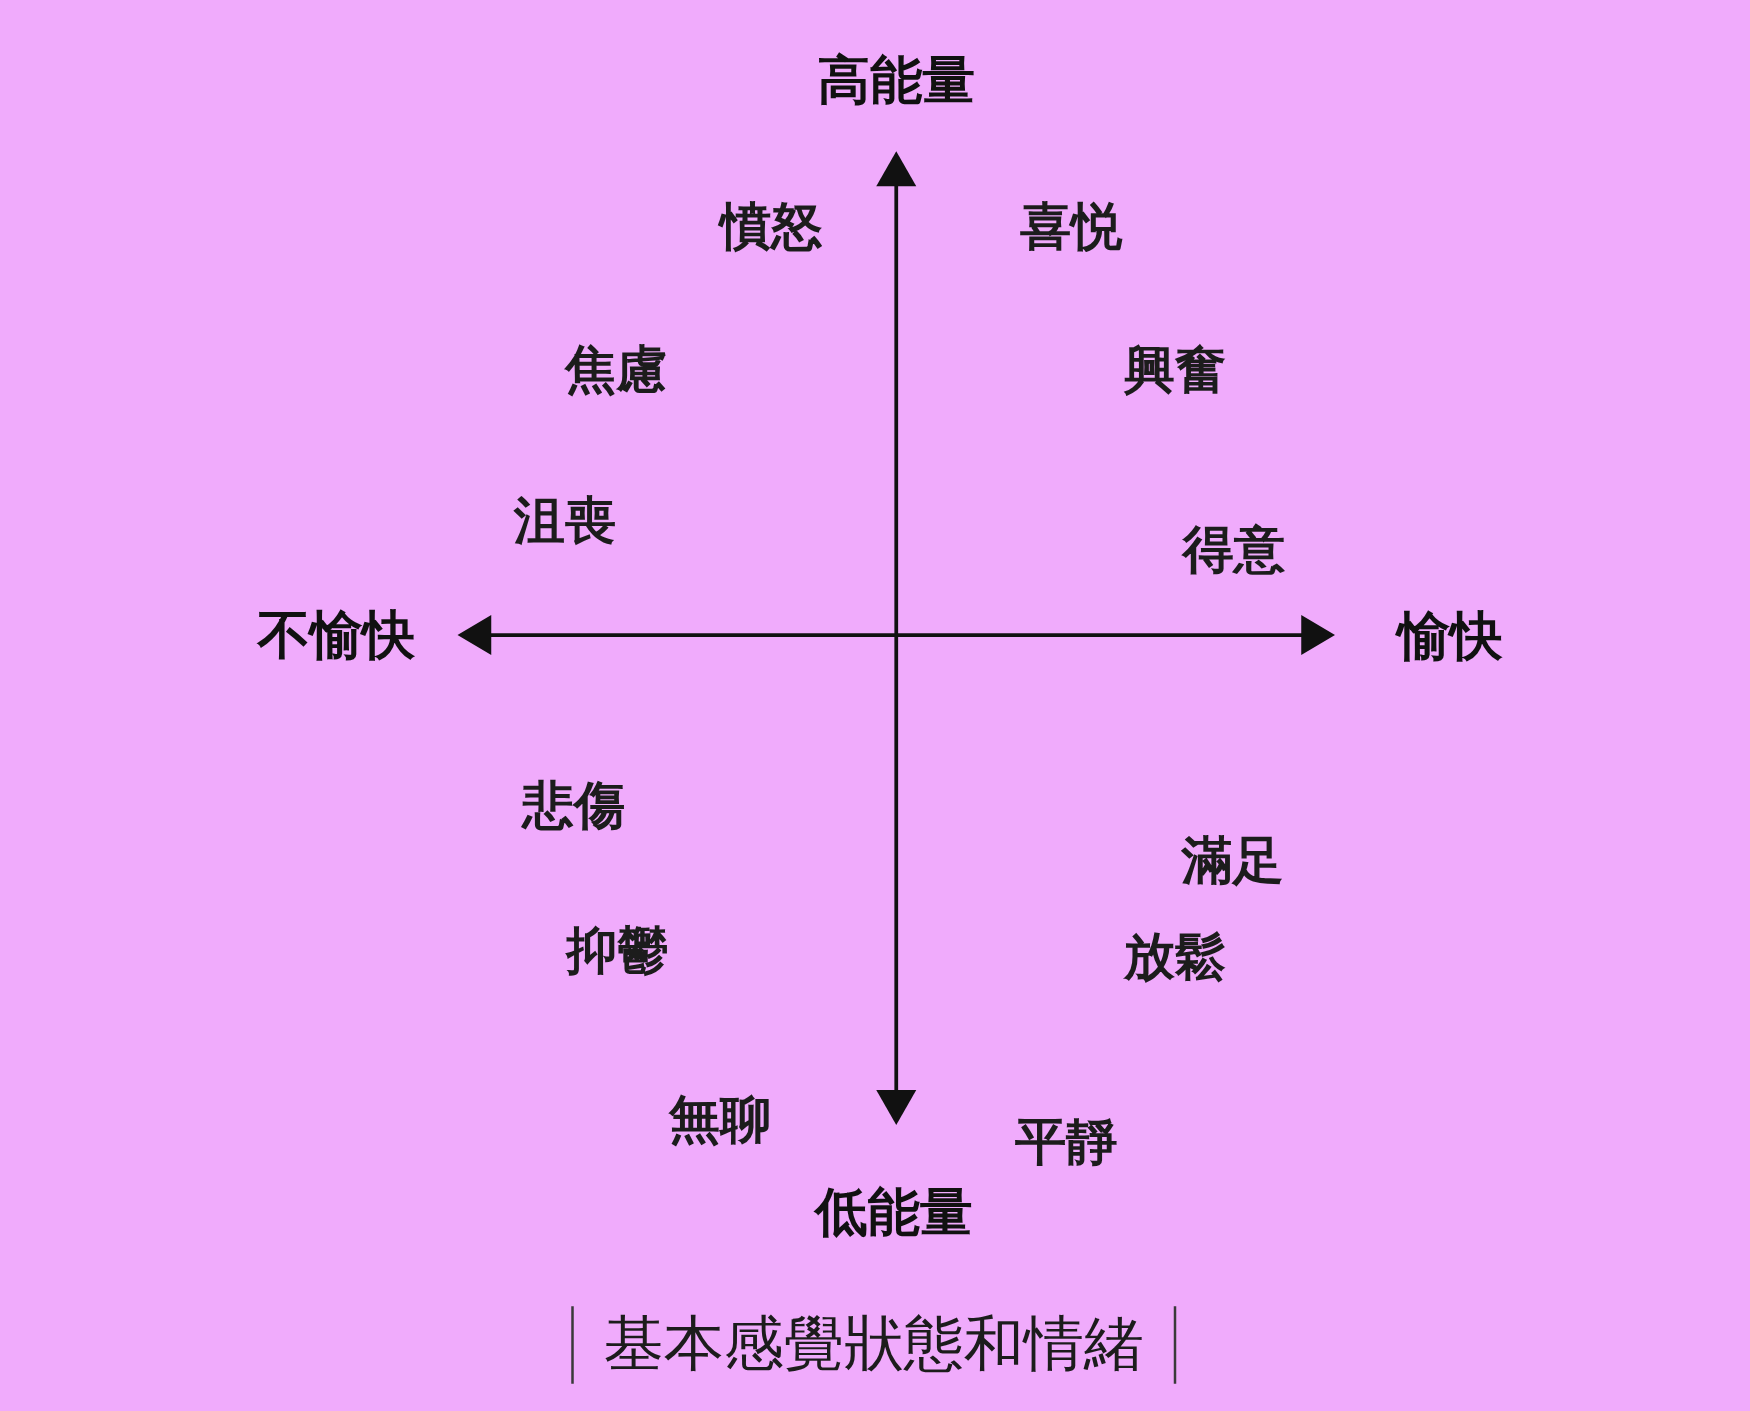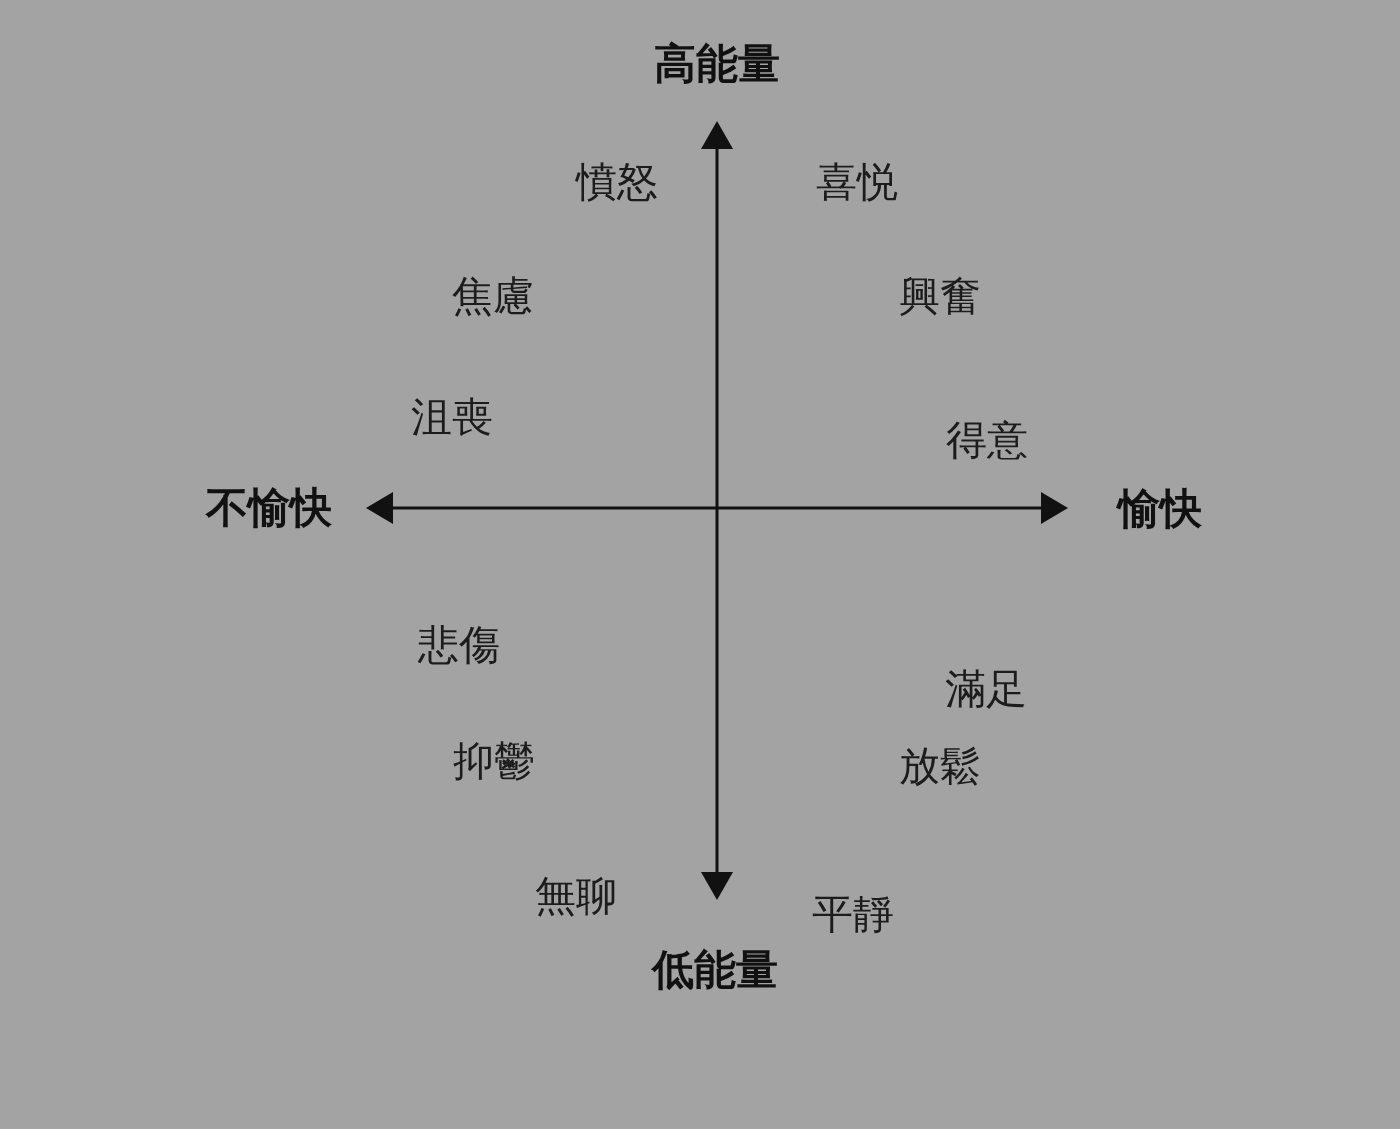--- a/index.html
+++ b/index.html
@@ -4,21 +4,21 @@
 <style>
   html, body {
     margin: 0;
     padding: 0;
     background: #ffffff;
   }
   .canvas {
     position: relative;
     width: 1400px;
     height: 1129px;
-    background: #a3a3a3;
+    background: #f0abfc;
     overflow: hidden;
     font-family: "Liberation Sans", sans-serif;
   }
   .axes {
     position: absolute;
     inset: 0;
     width: 1400px;
     height: 1129px;
   }
   .label {
@@ -28,21 +28,21 @@
     color: #1a1a1a;
     line-height: 1;
   }
   .axis-label {
     font-size: 42px;
     font-weight: 700;
     color: #111111;
   }
   .emotion {
     font-size: 41px;
-    font-weight: 400;
+    font-weight: 700;
     color: #1c1c1c;
   }
   
   .pos-axis-top    { left: 717px; top: 64px;  }
   .pos-axis-bottom { left: 715px; top: 970px; }
   .pos-axis-left   { left: 269px; top: 508px; }
   .pos-axis-right  { left: 1140px; top: 509px; margin-left: 20px; }
   
   .pos-anger       { left: 617px; top: 182px; }
   .pos-joy         { left: 857px; top: 182px; }
@@ -109,14 +109,19 @@
   <div class="label emotion pos-pride">得意</div>
 
   <div class="label emotion pos-sadness">悲傷</div>
   <div class="label emotion pos-depression">抑鬱</div>
   <div class="label emotion pos-boredom">無聊</div>
 
   <div class="label emotion pos-contentment">滿足</div>
   <div class="label emotion pos-relaxation">放鬆</div>
   <div class="label emotion pos-calm">平靜</div>
 
+  <div class="caption">
+    <span class="caption-bar"></span>
+    <span class="caption-text">基本感覺狀態和情緒</span>
+    <span class="caption-bar"></span>
+  </div>
 
 </div>
 
 </body></html>

